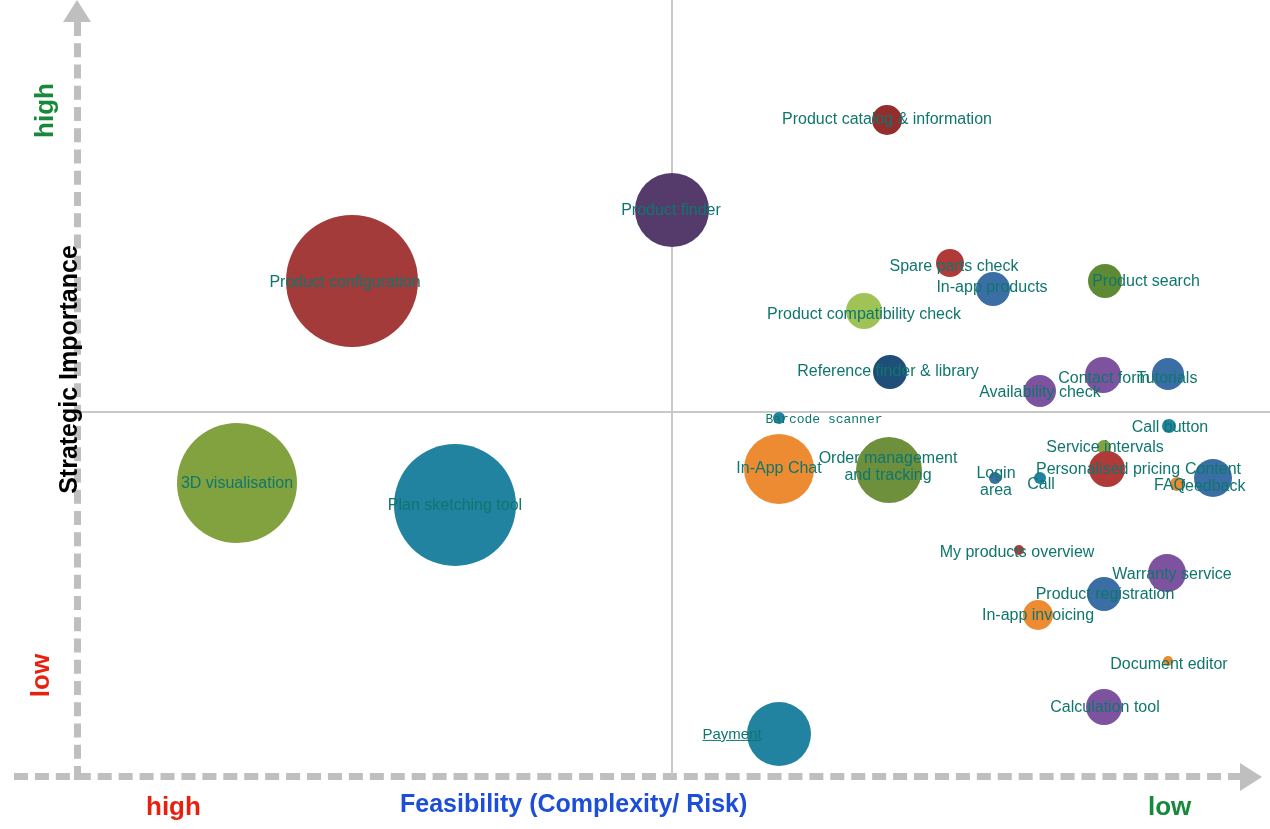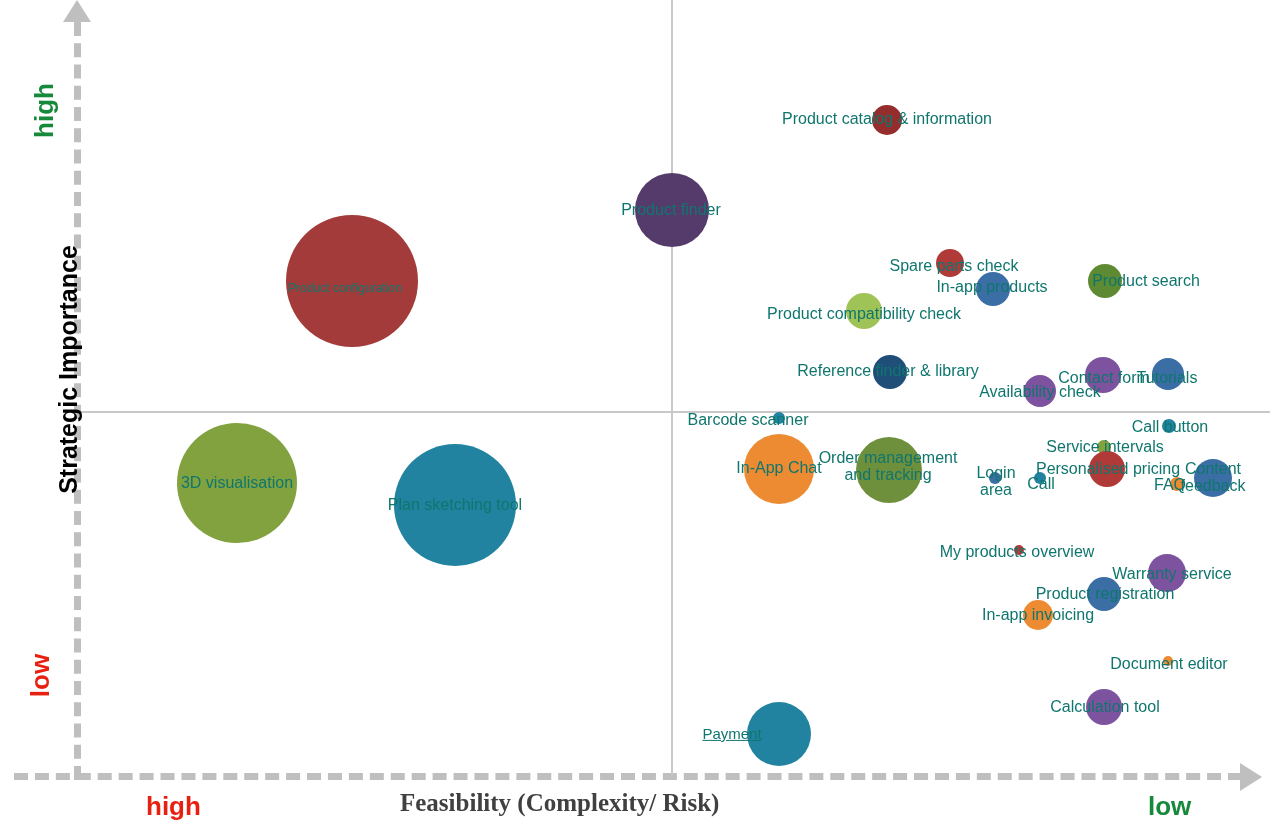--- a/index.html
+++ b/index.html
@@ -104,23 +104,22 @@
     font-size: 26px;
     font-weight: bold;
     color: #e8200f;
   }
   .x-title {
     position: absolute;
     left: 400px;
     top: 789px;
     font-size: 25px;
     font-weight: bold;
-    color: #404040;
+    color: #1d4ed8;
     white-space: nowrap;
-    font-family: Liberation Serif, serif;
   }
   .x-high {
     position: absolute;
     left: 146px;
     top: 791px;
     font-size: 26px;
     font-weight: bold;
     color: #e8200f;
   }
   .x-low {
@@ -192,21 +191,21 @@
       <div class="bubble" style="left: 1213px; top: 478px; width: 38px; height: 38px; background: rgb(58, 110, 165);"></div>
       <div class="bubble" style="left: 1019px; top: 550px; width: 10px; height: 10px; background: rgb(176, 58, 56);"></div>
       <div class="bubble" style="left: 1167px; top: 573px; width: 38px; height: 38px; background: rgb(125, 82, 158);"></div>
       <div class="bubble" style="left: 1104px; top: 594px; width: 34px; height: 34px; background: rgb(58, 110, 165);"></div>
       <div class="bubble" style="left: 1038px; top: 615px; width: 30px; height: 30px; background: rgb(237, 139, 50);"></div>
       <div class="bubble" style="left: 1168px; top: 661px; width: 10px; height: 10px; background: rgb(237, 139, 50);"></div>
       <div class="bubble" style="left: 1104px; top: 707px; width: 36px; height: 36px; background: rgb(125, 82, 158);"></div>
       <div class="bubble" style="left: 237px; top: 483px; width: 120px; height: 120px; background: rgb(129, 162, 63);"></div>
       <div class="bubble" style="left: 455px; top: 505px; width: 122px; height: 122px; background: rgb(33, 131, 160);"></div>
       <div class="bubble" style="left: 779px; top: 734px; width: 64px; height: 64px; background: rgb(33, 131, 160);"></div>
-      <div class="blabel" style="left: 345px; top: 288px; font-size: 12px;">
+      <div class="blabel" style="left: 345px; top: 282px; font-size: 16px;">
         <div>Product configuration</div>
       </div>
       <div class="blabel" style="left: 671px; top: 210px; font-size: 16px;">
         <div>Product finder</div>
       </div>
       <div class="blabel" style="left: 887px; top: 119px; font-size: 16px;">
         <div>Product catalog &amp; information</div>
       </div>
       <div class="blabel" style="left: 954px; top: 266px; font-size: 16px;">
         <div>Spare parts check</div>
@@ -225,21 +224,21 @@
       </div>
       <div class="blabel" style="left: 1040px; top: 392px; font-size: 16px;">
         <div>Availability check</div>
       </div>
       <div class="blabel" style="left: 1104px; top: 378px; font-size: 16px;">
         <div>Contact form</div>
       </div>
       <div class="blabel" style="left: 1167px; top: 378px; font-size: 16px;">
         <div>Tutorials</div>
       </div>
-      <div class="blabel" style="left: 748px; top: 420px; font-size: 16px;">
+      <div class="blabel" style="left: 824px; top: 420px; font-size: 13px; font-family: Liberation Mono, monospace;">
         <div>Barcode scanner</div>
       </div>
       <div class="blabel" style="left: 1170px; top: 427px; font-size: 16px;">
         <div>Call button</div>
       </div>
       <div class="blabel" style="left: 1105px; top: 447px; font-size: 16px;">
         <div>Service intervals</div>
       </div>
       <div class="blabel" style="left: 779px; top: 468px; font-size: 16px;">
         <div>In-App Chat</div>

